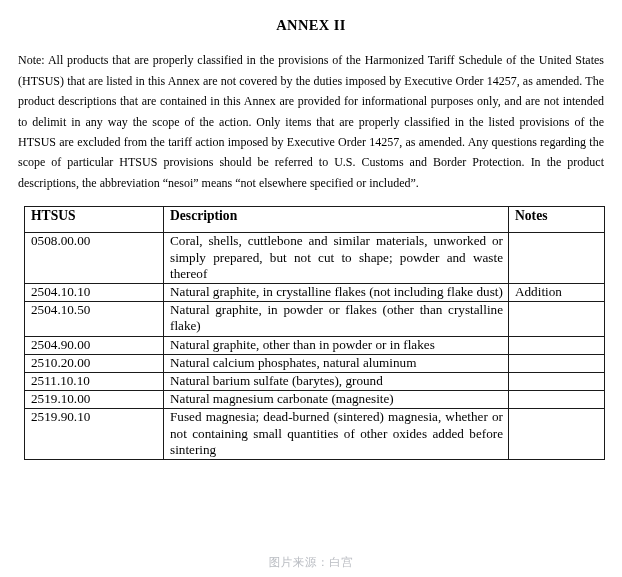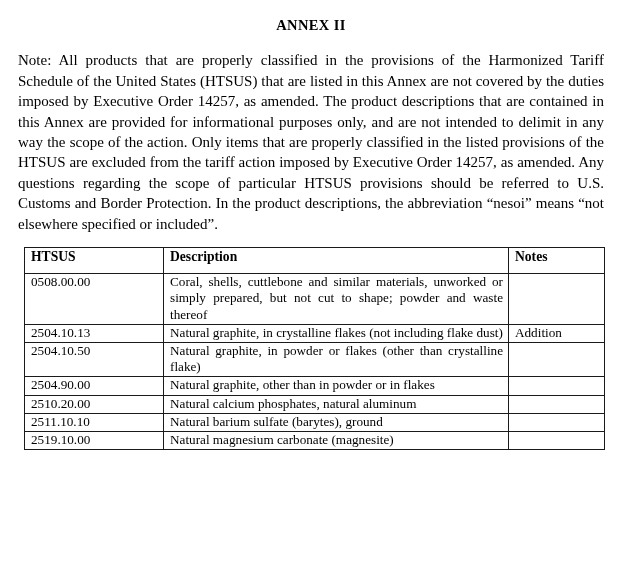--- a/index.html
+++ b/index.html
@@ -25,21 +25,21 @@
   .doc-title {
     text-align: center;
     font-weight: bold;
     font-size: 14.5px;
     letter-spacing: 0.4px;
     margin: 17px 0 0 0;
     line-height: 1.2;
   }
   .note-para {
     margin: 16px 18px 0 18px;
-    font-size: 15px;
+    font-size: 12px;
     line-height: 20.4px;
     text-align: justify;
     text-justify: inter-word;
     hyphens: none;
   }
   .table-wrap {
     margin: 13px 0 0 24px;
     width: 580px;
   }
   table.annex {
@@ -116,21 +116,21 @@
           <th>Notes</th>
         </tr>
       </thead>
       <tbody>
           <tr>
             <td class="htsus">0508.00.00</td>
             <td class="desc">Coral, shells, cuttlebone and similar materials, unworked or simply prepared, but not cut to shape; powder and waste thereof</td>
             <td class="notes"></td>
           </tr>
           <tr>
-            <td class="htsus">2504.10.13</td>
+            <td class="htsus">2504.10.10</td>
             <td class="desc single">Natural graphite, in crystalline flakes (not including flake dust)</td>
             <td class="notes">Addition</td>
           </tr>
           <tr>
             <td class="htsus">2504.10.50</td>
             <td class="desc">Natural graphite, in powder or flakes (other than crystalline flake)</td>
             <td class="notes"></td>
           </tr>
           <tr>
             <td class="htsus">2504.90.00</td>
@@ -145,18 +145,24 @@
           <tr>
             <td class="htsus">2511.10.10</td>
             <td class="desc single">Natural barium sulfate (barytes), ground</td>
             <td class="notes"></td>
           </tr>
           <tr>
             <td class="htsus">2519.10.00</td>
             <td class="desc single">Natural magnesium carbonate (magnesite)</td>
             <td class="notes"></td>
           </tr>
+          <tr>
+            <td class="htsus">2519.90.10</td>
+            <td class="desc">Fused magnesia; dead-burned (sintered) magnesia, whether or not containing small quantities of other oxides added before sintering</td>
+            <td class="notes"></td>
+          </tr>
         </tbody>
     </table>
   </div>
 
+  <div class="watermark">图片来源：白宫</div>
 
 </div>
 
 </body></html>

